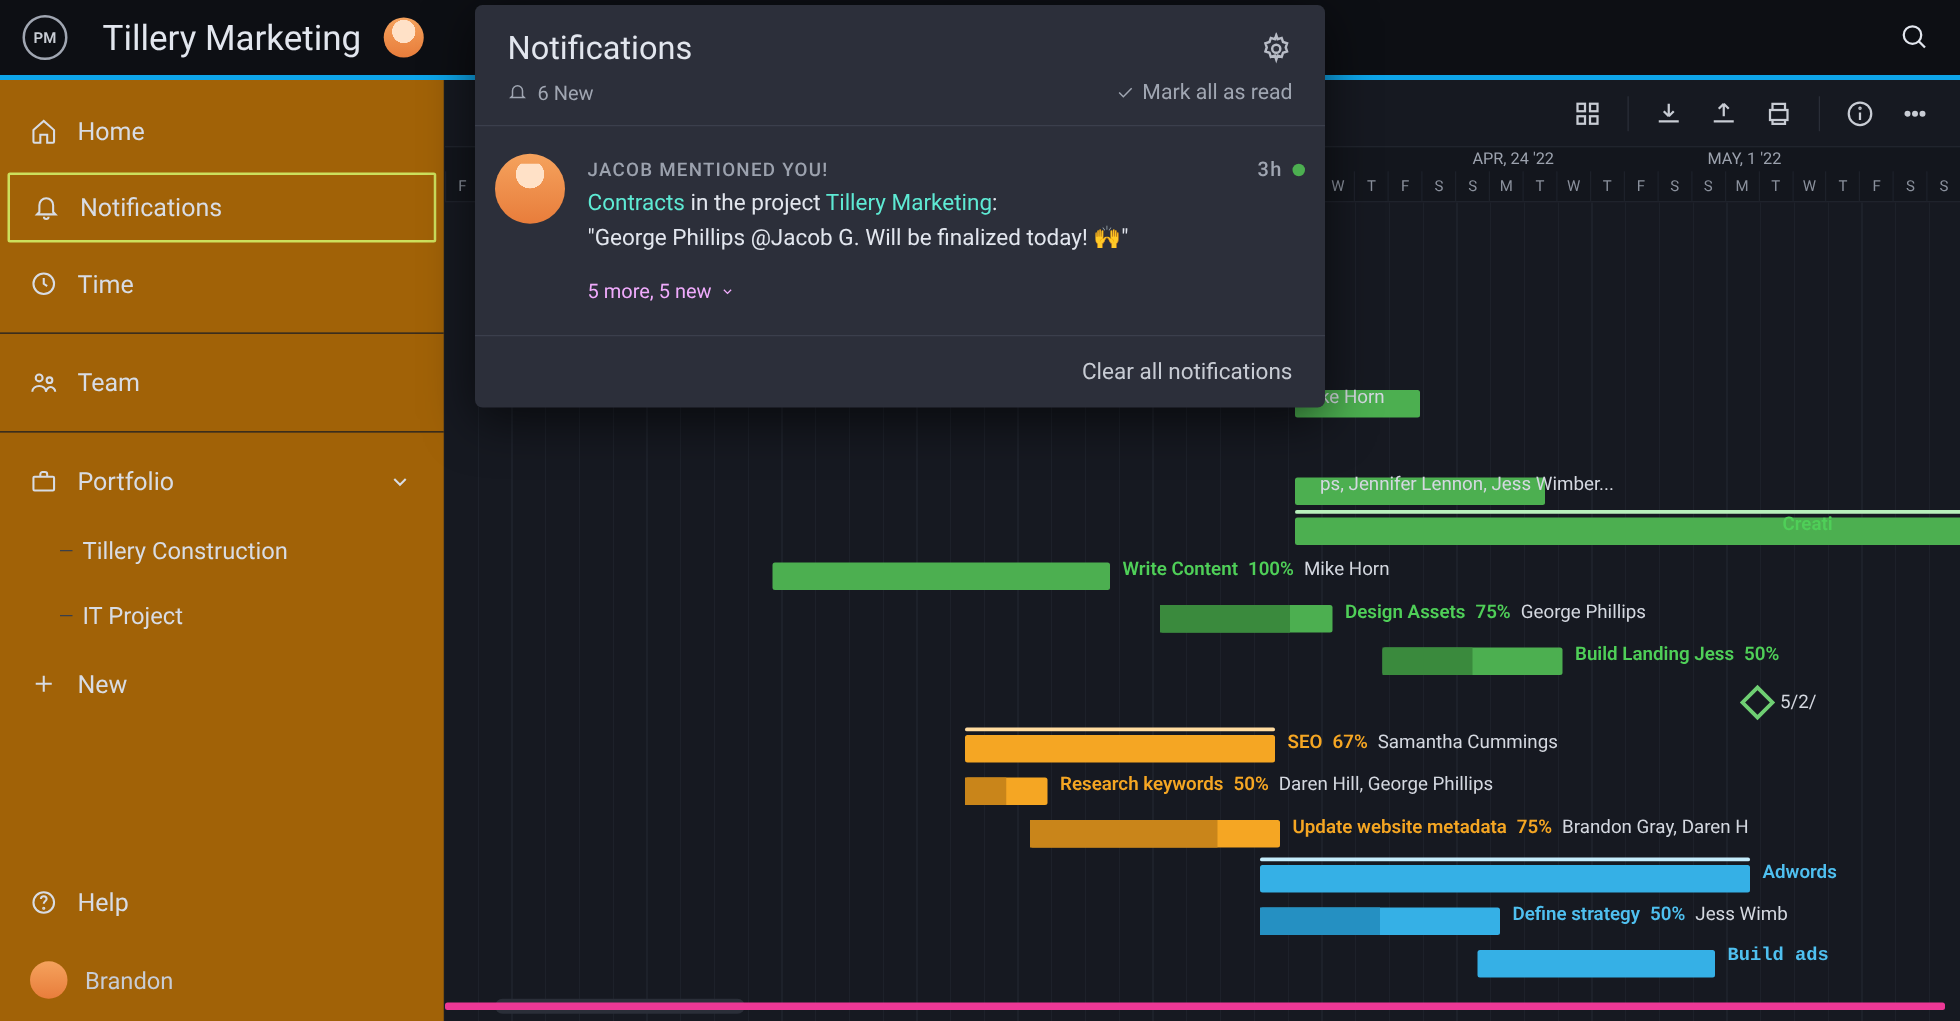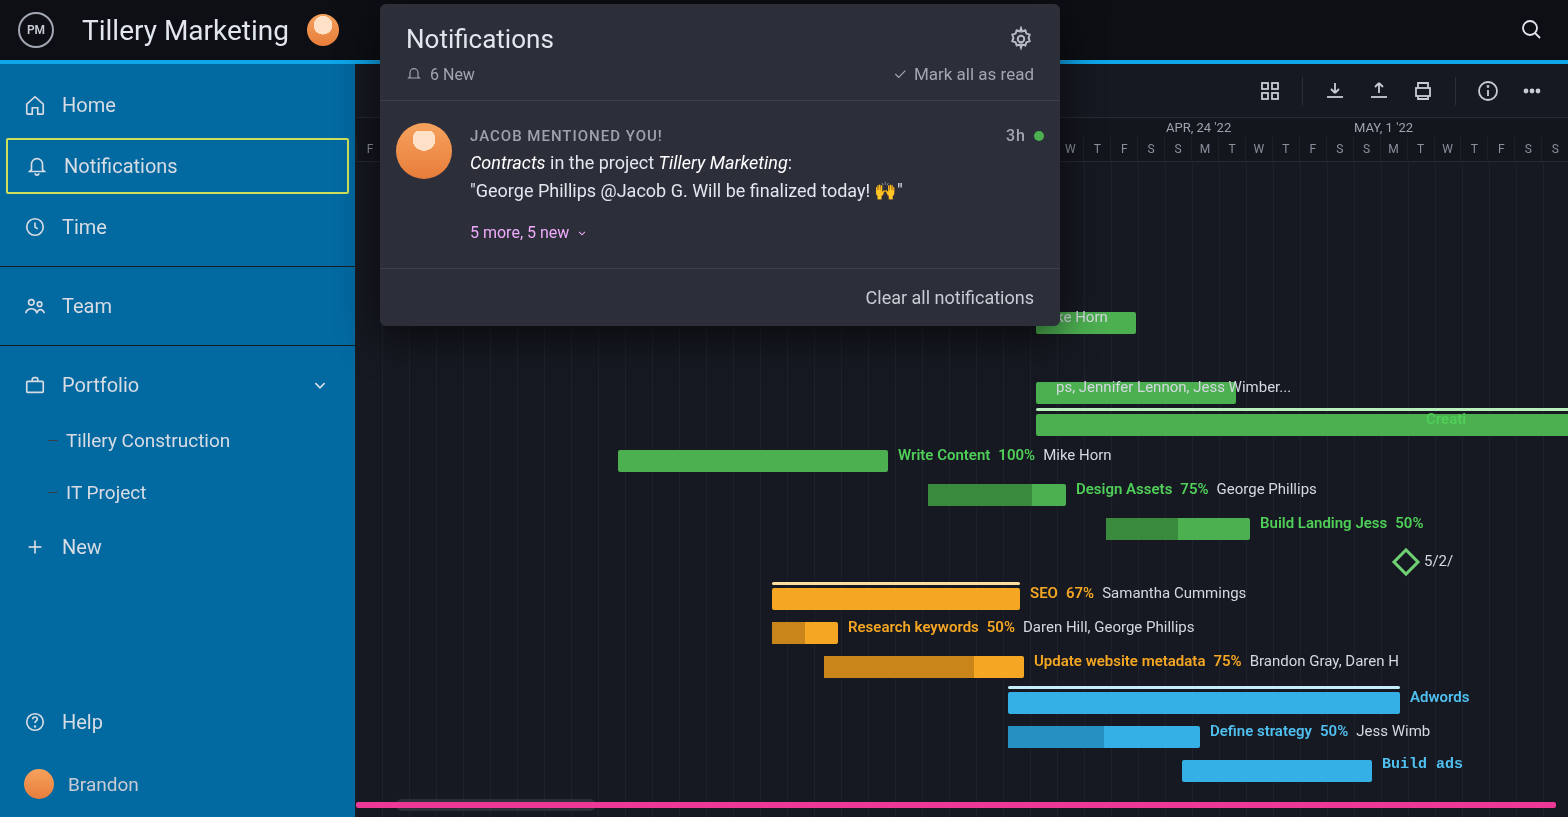--- a/index.html
+++ b/index.html
@@ -48,21 +48,21 @@
   .search-icon {
     position: absolute; right: 24px; top: 18px;
     width: 24px; height: 24px; color: #e2e6ee;
   }
   
   .sidebar {
     position: absolute;
     left: 0; top: 64px;
     width: 356px;
     bottom: 0;
-    background: #0369a1;
+    background: #a16207;
     border-right: 1px solid #1a1d24;
     display: flex;
     flex-direction: column;
     padding-top: 12px;
   }
   .nav-item {
     display: flex; align-items: center;
     height: 58px;
     padding: 0 24px;
     font-size: 20px;
@@ -127,21 +127,21 @@
     flex-direction: column;
     border-bottom: 1px solid #252932;
     position: relative;
     background: #13161d;
     overflow: hidden;
   }
   .gantt-months {
     display: flex; height: 20px; font-size: 13px; color: #9ca2ae;
     position: relative;
   }
-  .month-label { position: absolute; top: 2px; }
+  .month-label { position: absolute; top: 2px; margin-left: 12px; }
   .gantt-days {
     display: flex; height: 24px; font-size: 12px; color: #8a909c;
     position: relative;
   }
   .day-cell {
     width: 27px; text-align: center;
     border-left: 1px solid #1d212a;
     line-height: 24px;
   }
   .gantt-body {
@@ -240,21 +240,21 @@
     background: radial-gradient(circle at 50% 30%, #ffe1c7 40%, transparent 41%);
   }
   .notif-body { flex: 1; font-size: 18px; line-height: 1.6; }
   .notif-heading {
     font-size: 15px; letter-spacing: 1px;
     color: #9ca2ae; font-weight: 500;
     display: flex; align-items: center;
   }
   .notif-time { margin-left: auto; font-size: 16px; color: #a0a6b2; display: flex; align-items: center; gap: 8px;}
   .notif-dot { width: 10px; height: 10px; background: #4caf50; border-radius: 50%; }
-  .notif-link { color: #ffffff; font-style: italic; }
+  .notif-link { color: #5eead4; }
   .notif-more { margin-top: 14px; color: #f0abfc; font-size: 16px; display: flex; align-items: center; gap: 6px; cursor:pointer;}
   .notif-footer {
     border-top: 1px solid #3b3f4c;
     padding: 18px 26px;
     text-align: right;
     font-size: 18px;
     color: #c8ccd4;
     cursor: pointer;
   }
   svg { stroke: currentColor; fill: none; stroke-width: 1.8; }

